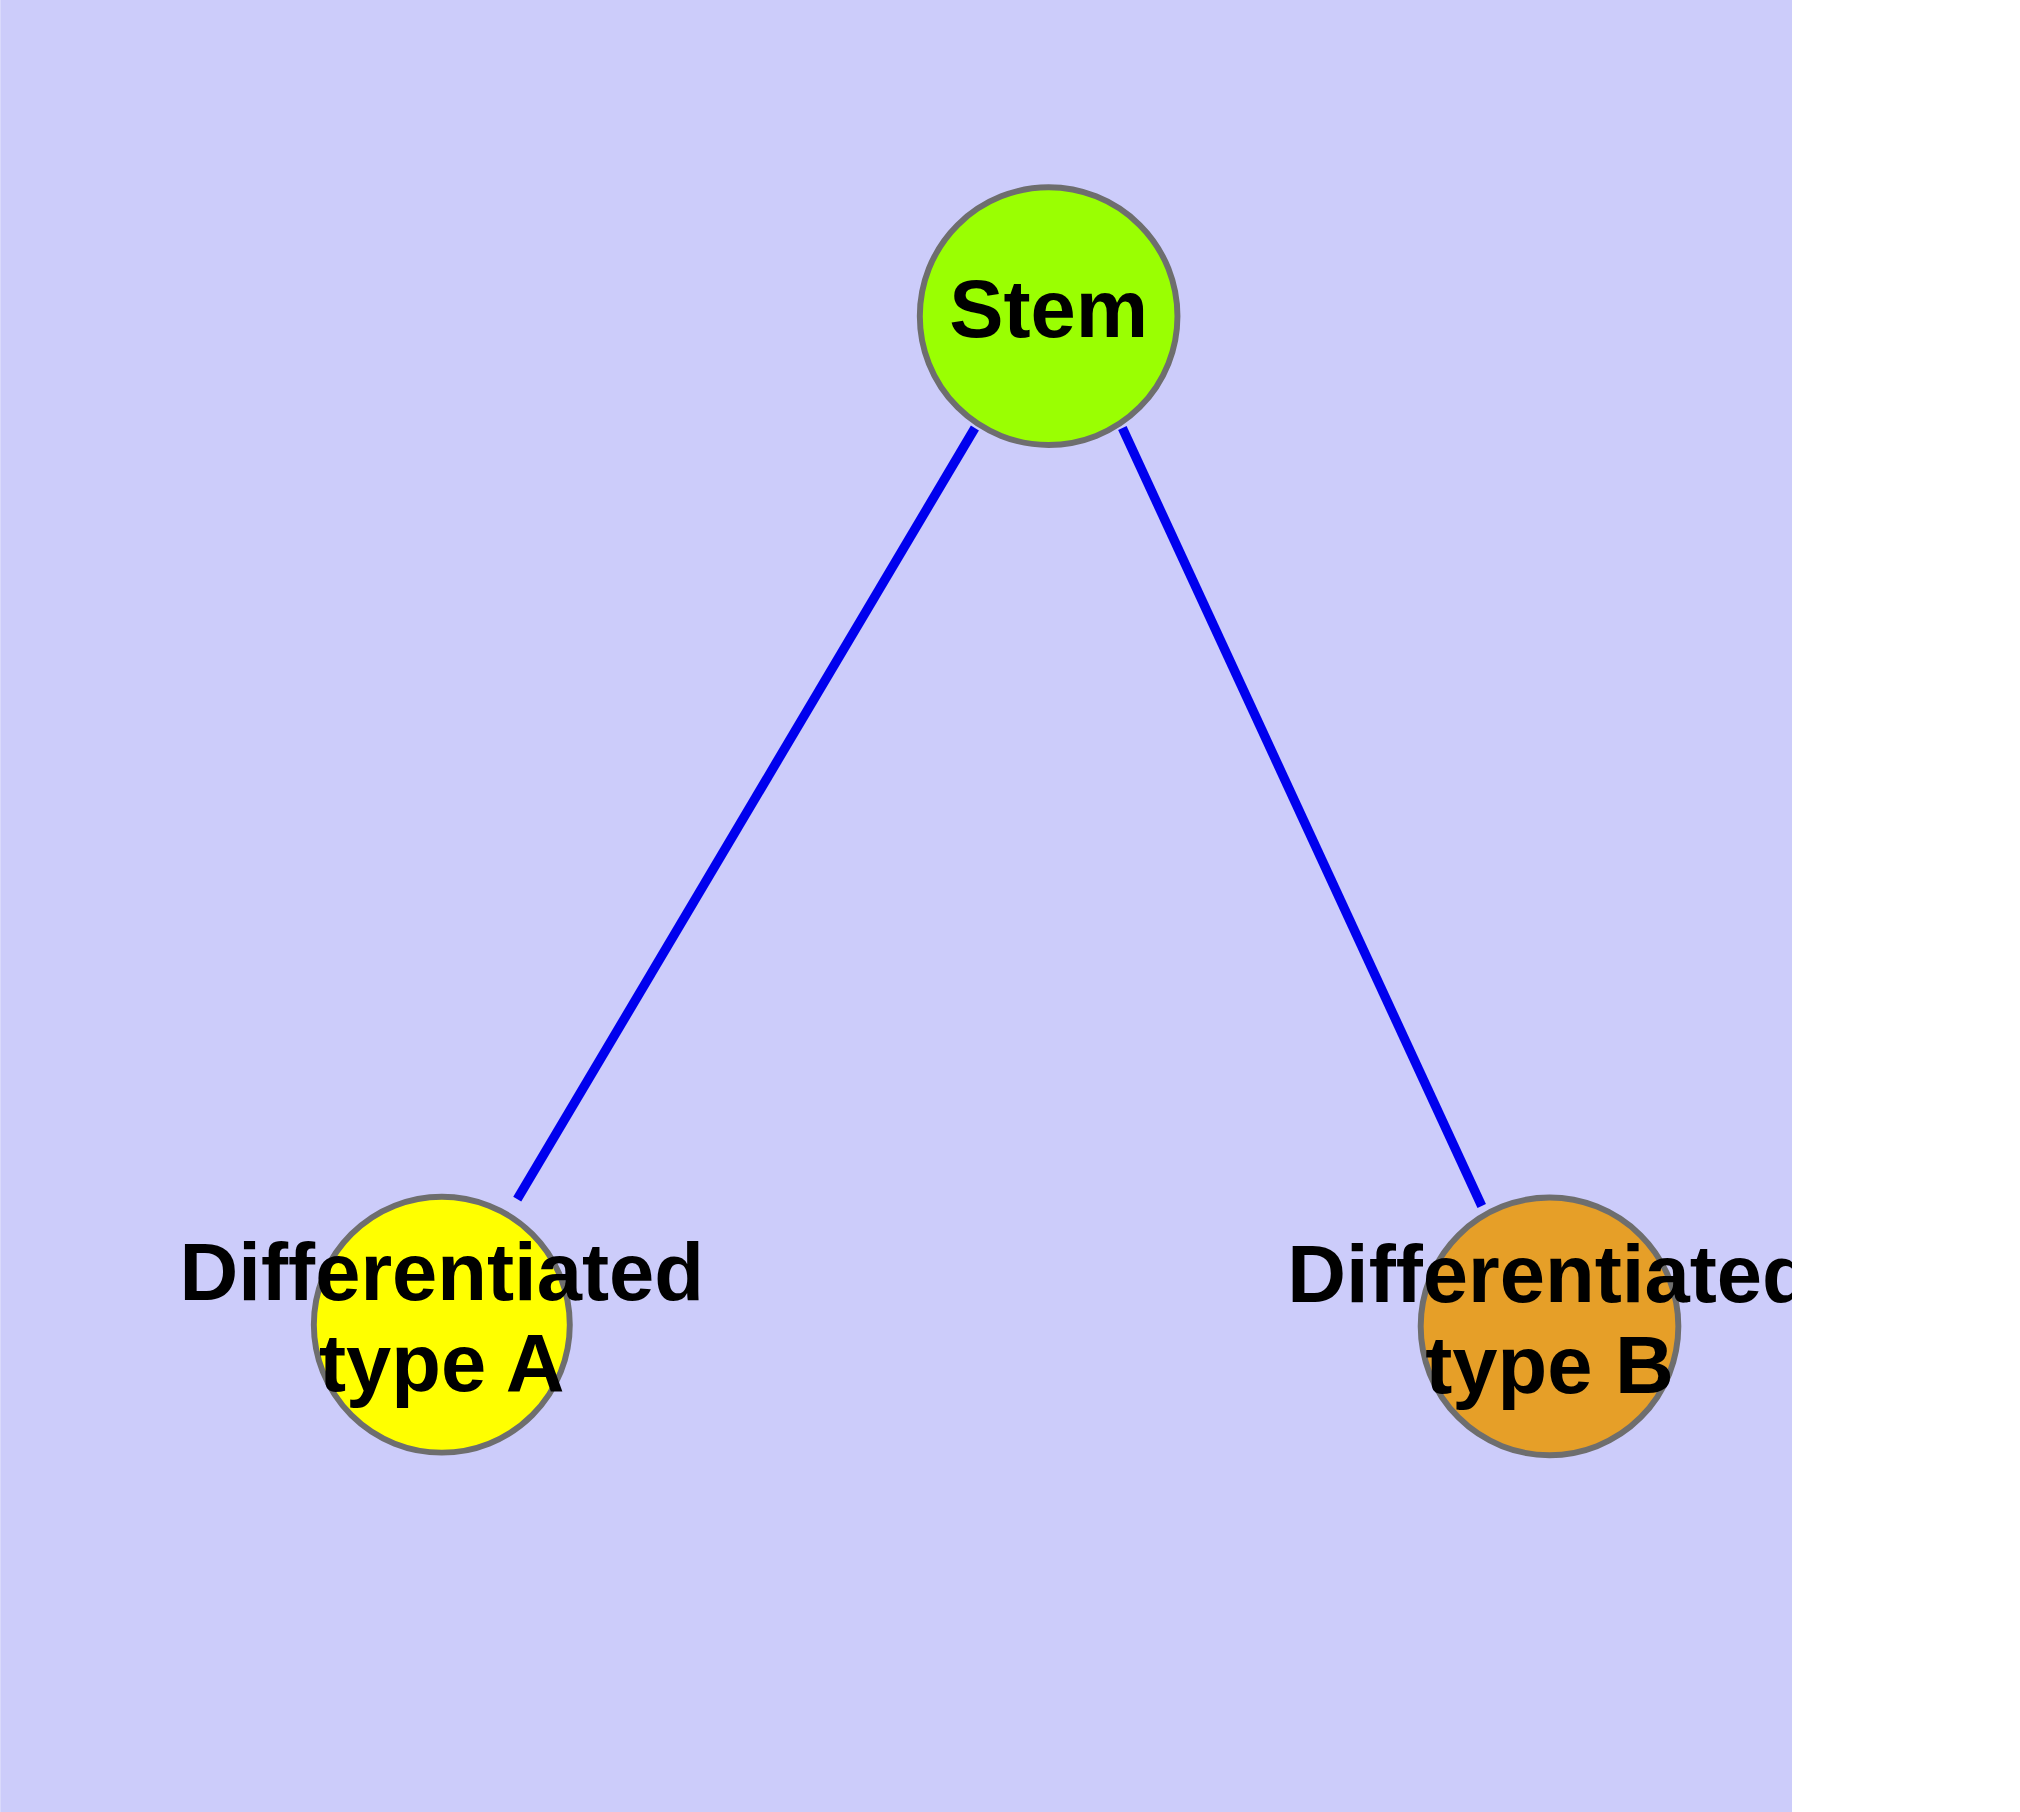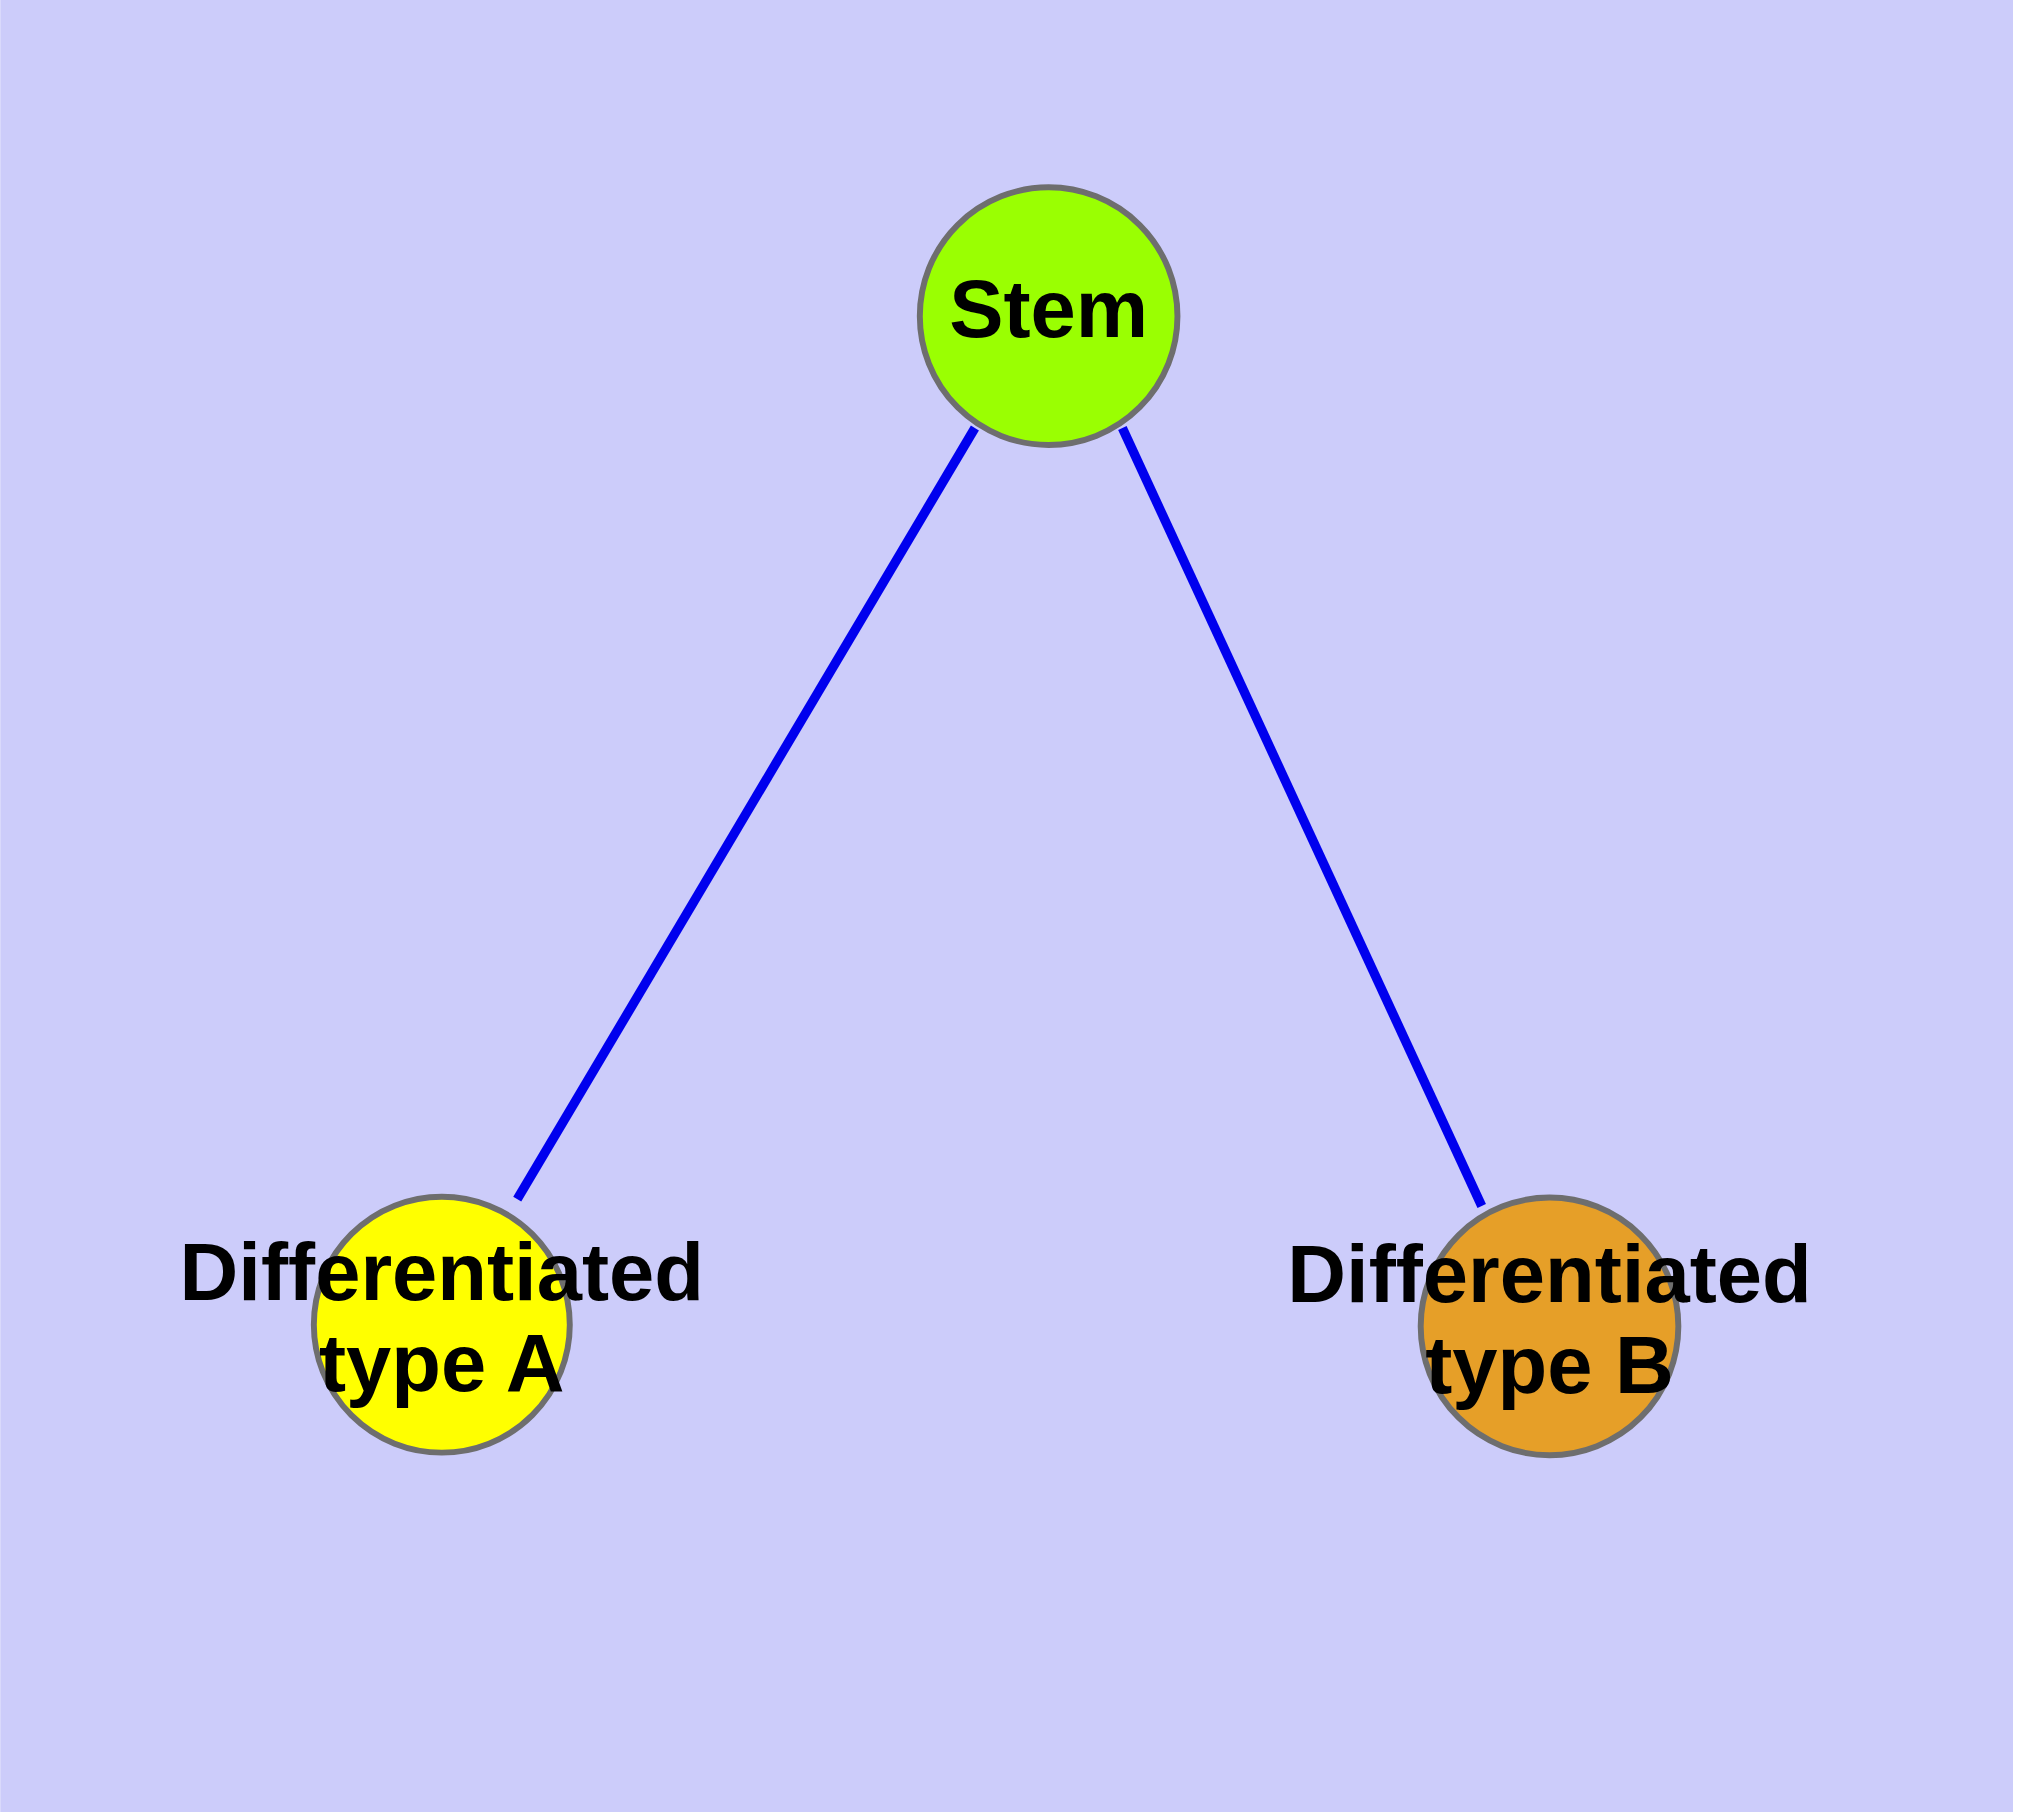--- a/index.html
+++ b/index.html
@@ -27,21 +27,21 @@
     font-family: "Liberation Sans", sans-serif;
     font-weight: bold;
     fill: #000000;
     text-anchor: middle;
     dominant-baseline: middle;
   }
 </style>
 </head>
 <body>
 
-<div id="canvas" style="width: 2013px; height: 1812px;">
+<div id="canvas" style="width: 1792px; height: 1812px;">
   <svg id="graph-svg" viewBox="0 0 2384 2138" xmlns="http://www.w3.org/2000/svg" style="width: 2021px; height: 1812px;">
 
     <rect id="bg-rect" x="0" y="0" width="2384" height="2138" fill="#ccccfa"></rect>
 
     <g id="edges-group">
       <line id="edge-0" stroke-linecap="butt" x1="1150" y1="505" x2="610" y2="1415" stroke="#0000ee" stroke-width="11"></line>
       <line id="edge-1" stroke-linecap="butt" x1="1324" y1="505" x2="1748" y2="1423" stroke="#0000ee" stroke-width="11"></line>
     </g>
 
     <g id="nodes-group">

